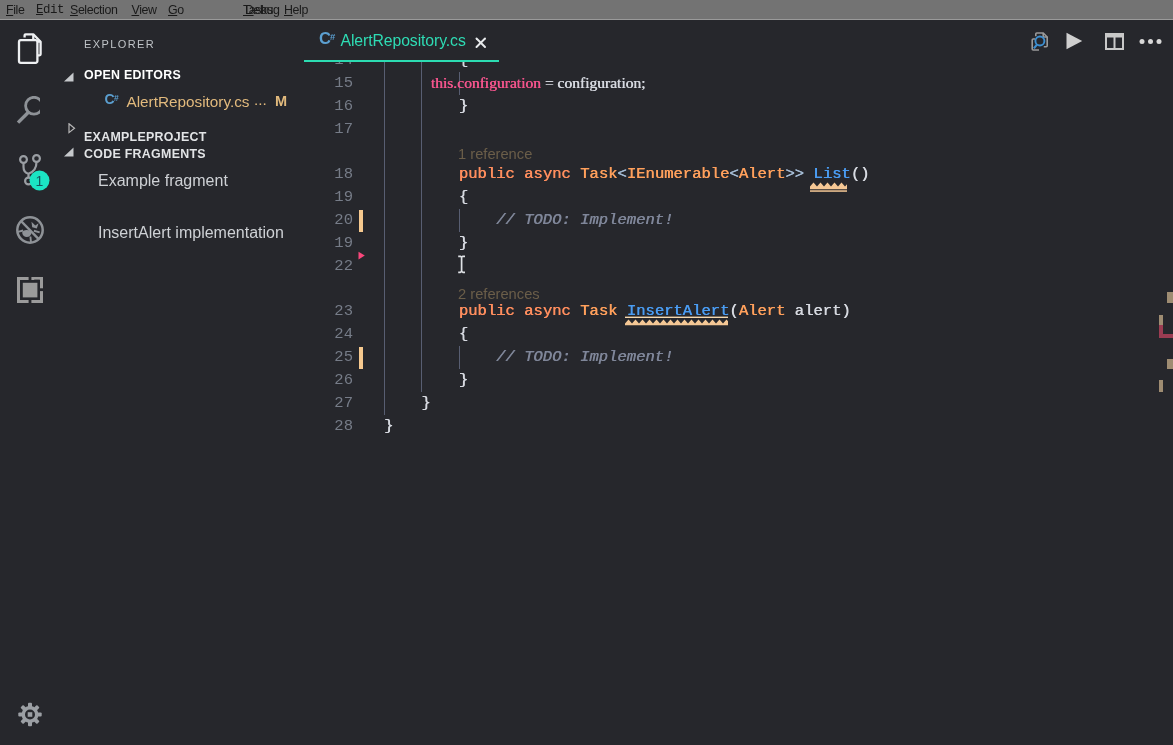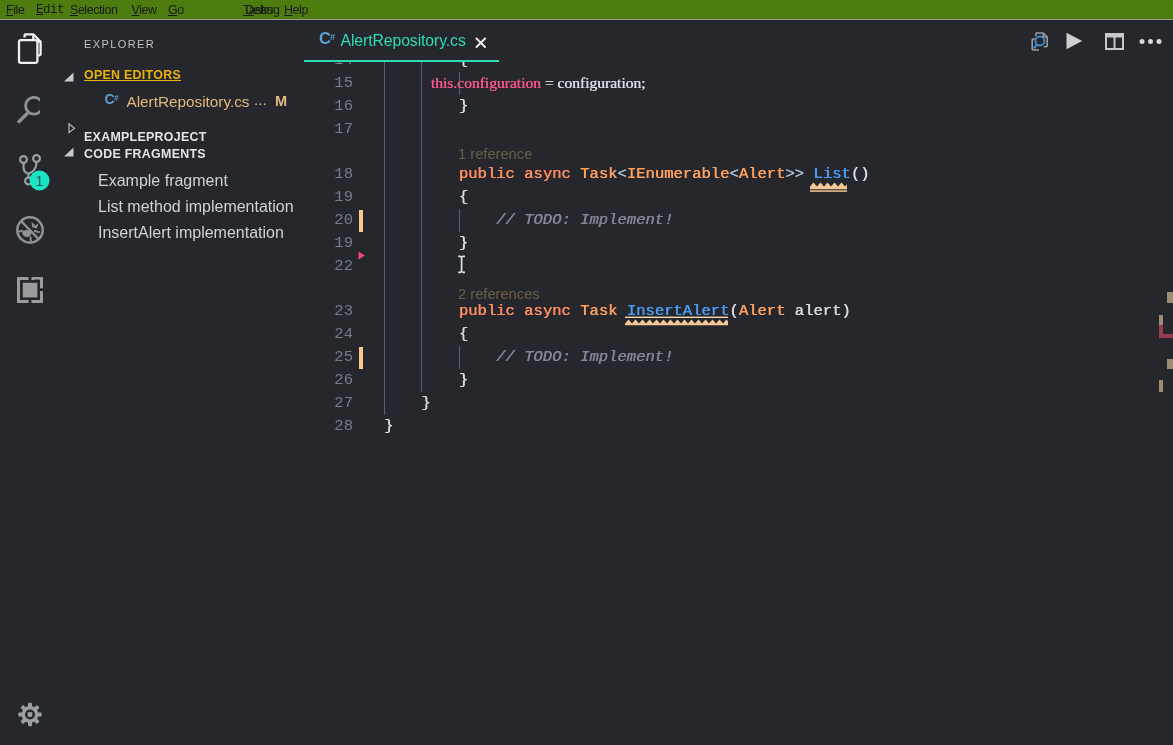--- a/index.html
+++ b/index.html
@@ -133,42 +133,41 @@
 <div class="ovr" style="left:1163.2px;top:334.3px;width:9.8px;height:3.5px;background:#9b3c52;"></div>
 <div class="ovr" style="left:1166.5px;top:358.8px;width:6.5px;height:10.5px;background:#9e8c72;"></div>
 <div class="ovr" style="left:1158.5px;top:380.4px;width:4.7px;height:11.9px;background:#9e8c72;"></div>
 
 <div class="abs" style="left:48px;top:20px;width:257px;height:725px;">
   <div class="abs" style="left:36px;top:17.5px;font-size:11px;letter-spacing:1.4px;color:#bfc3c7;">EXPLORER</div>
 
   <svg class="abs" style="left:15px;top:51.5px;" width="12" height="11">
       <polygon points="10.5,0.5 10.5,9.5 1,9.5" fill="#c6c9cc"></polygon>
     </svg>
-  <div class="abs" style="left:36px;top:48px;font-size:12.4px;font-weight:bold;letter-spacing:0.3px;color:#eab308;text-decoration:underline;">OPEN EDITORS</div>
+  <div class="abs" style="left:36px;top:48px;font-size:12.4px;font-weight:bold;letter-spacing:0.3px;color:#ffffff;">OPEN EDITORS</div>
 
   <div class="abs" style="left:56.5px;top:70px;width:16px;height:16px;color:#5b9fd0;font-weight:bold;">
     <span style="position:absolute;left:0;top:1px;font-size:14px;">C</span>
       <span style="position:absolute;left:9.5px;top:2.5px;font-size:8.5px;">#</span>
   </div>
   <div class="abs" style="left:78.5px;top:73px;font-size:15.3px;color:#e2ba7d;">AlertRepository.cs</div>
   <div class="abs" style="left:206px;top:71px;font-size:15.3px;color:#e2ba7d;">...</div>
   <div class="abs" style="left:227px;top:73px;font-size:14.5px;font-weight:bold;color:#e2ba7d;">M</div>
 
   <svg class="abs" style="left:20px;top:103px;" width="8" height="11">
       <polygon points="1,0.8 6.5,5.2 1,9.6" fill="none" stroke="#b8b8b8" stroke-width="1.2"></polygon>
     </svg>
   <div class="abs" style="left:36px;top:110px;font-size:12.4px;font-weight:bold;letter-spacing:0.3px;color:#e2e4e6;">EXAMPLEPROJECT</div>
 
   <svg class="abs" style="left:15px;top:126.5px;" width="12" height="11">
       <polygon points="10.5,0.5 10.5,9.5 1,9.5" fill="#c6c9cc"></polygon>
     </svg>
   <div class="abs" style="left:36px;top:127px;font-size:12.4px;font-weight:bold;letter-spacing:0.3px;color:#e2e4e6;">CODE FRAGMENTS</div>
 
   <div class="abs" style="left:50px;top:151.5px;font-size:16px;color:#ced1d5;">Example fragment</div>
-  <div class="abs" style="left:50px;top:177.5px;font-size:16px;color:#ced1d5;">List method implementation</div>
   <div class="abs" style="left:50px;top:203.5px;font-size:16px;color:#ced1d5;">InsertAlert implementation</div>
 </div>
 
 <div class="abs" style="left:0;top:20px;width:48px;height:725px;">
 
   <svg class="abs" style="left:0px;top:0px;" width="48" height="48">
     <g fill="none" stroke="#eef0f2" stroke-width="2.3" stroke-linejoin="round">
       <path d="M24.6,17.4 V15.3 a1,1 0 0 1 1,-1 H33.3 L40.6,21.7 V34.3 a1,1 0 0 1 -1,1 H37.8"></path>
       <path d="M33.3,14.3 V21.7 H40.6"></path>
       <path fill="#26272c" d="M20.8,20.1 a1.8,1.8 0 0 0 -1.8,1.8 V41 a1.8,1.8 0 0 0 1.8,1.8 H35.6 a1.8,1.8 0 0 0 1.8,-1.8 V21.9 a1.8,1.8 0 0 0 -1.8,-1.8 Z"></path>
@@ -223,21 +222,21 @@
         <rect x="10" y="0.8" width="4" height="23.4" rx="1" transform="rotate(45 12 12.5)"></rect>
         <rect x="10" y="0.8" width="4" height="23.4" rx="1" transform="rotate(90 12 12.5)"></rect>
         <rect x="10" y="0.8" width="4" height="23.4" rx="1" transform="rotate(135 12 12.5)"></rect>
       </g>
     </g>
     <circle cx="12" cy="12.5" r="5" fill="#26272c"></circle>
     <rect x="9.7" y="10.2" width="4.6" height="4.6" fill="#9b9fa4"></rect>
   </svg>
 </div>
 
-<div class="abs" style="left:0;top:0;width:1173px;height:19px;background:#4d7c0f;border-bottom:1px solid #9a9a9a;color:#1a1a1a;font-size:12.4px;letter-spacing:-0.4px;">
+<div class="abs" style="left:0;top:0;width:1173px;height:19px;background:#737373;border-bottom:1px solid #9a9a9a;color:#1a1a1a;font-size:12.4px;letter-spacing:-0.4px;">
   <span class="abs" style="left:6px;top:3px;"><u>F</u>ile</span>
   <span class="abs" style="left:36px;top:3px;font-family:Liberation Mono, monospace;"><u>E</u>dit</span>
   <span class="abs" style="left:70px;top:3px;"><u>S</u>election</span>
   <span class="abs" style="left:131.5px;top:3px;"><u>V</u>iew</span>
   <span class="abs" style="left:168px;top:3px;"><u>G</u>o</span>
   <span class="abs" style="left:197px;top:3px;margin-left:48px;"><u>D</u>ebug</span>
   <span class="abs" style="left:243px;top:3px;"><u>T</u>asks</span>
   <span class="abs" style="left:284px;top:3px;"><u>H</u>elp</span>
 </div>
 

